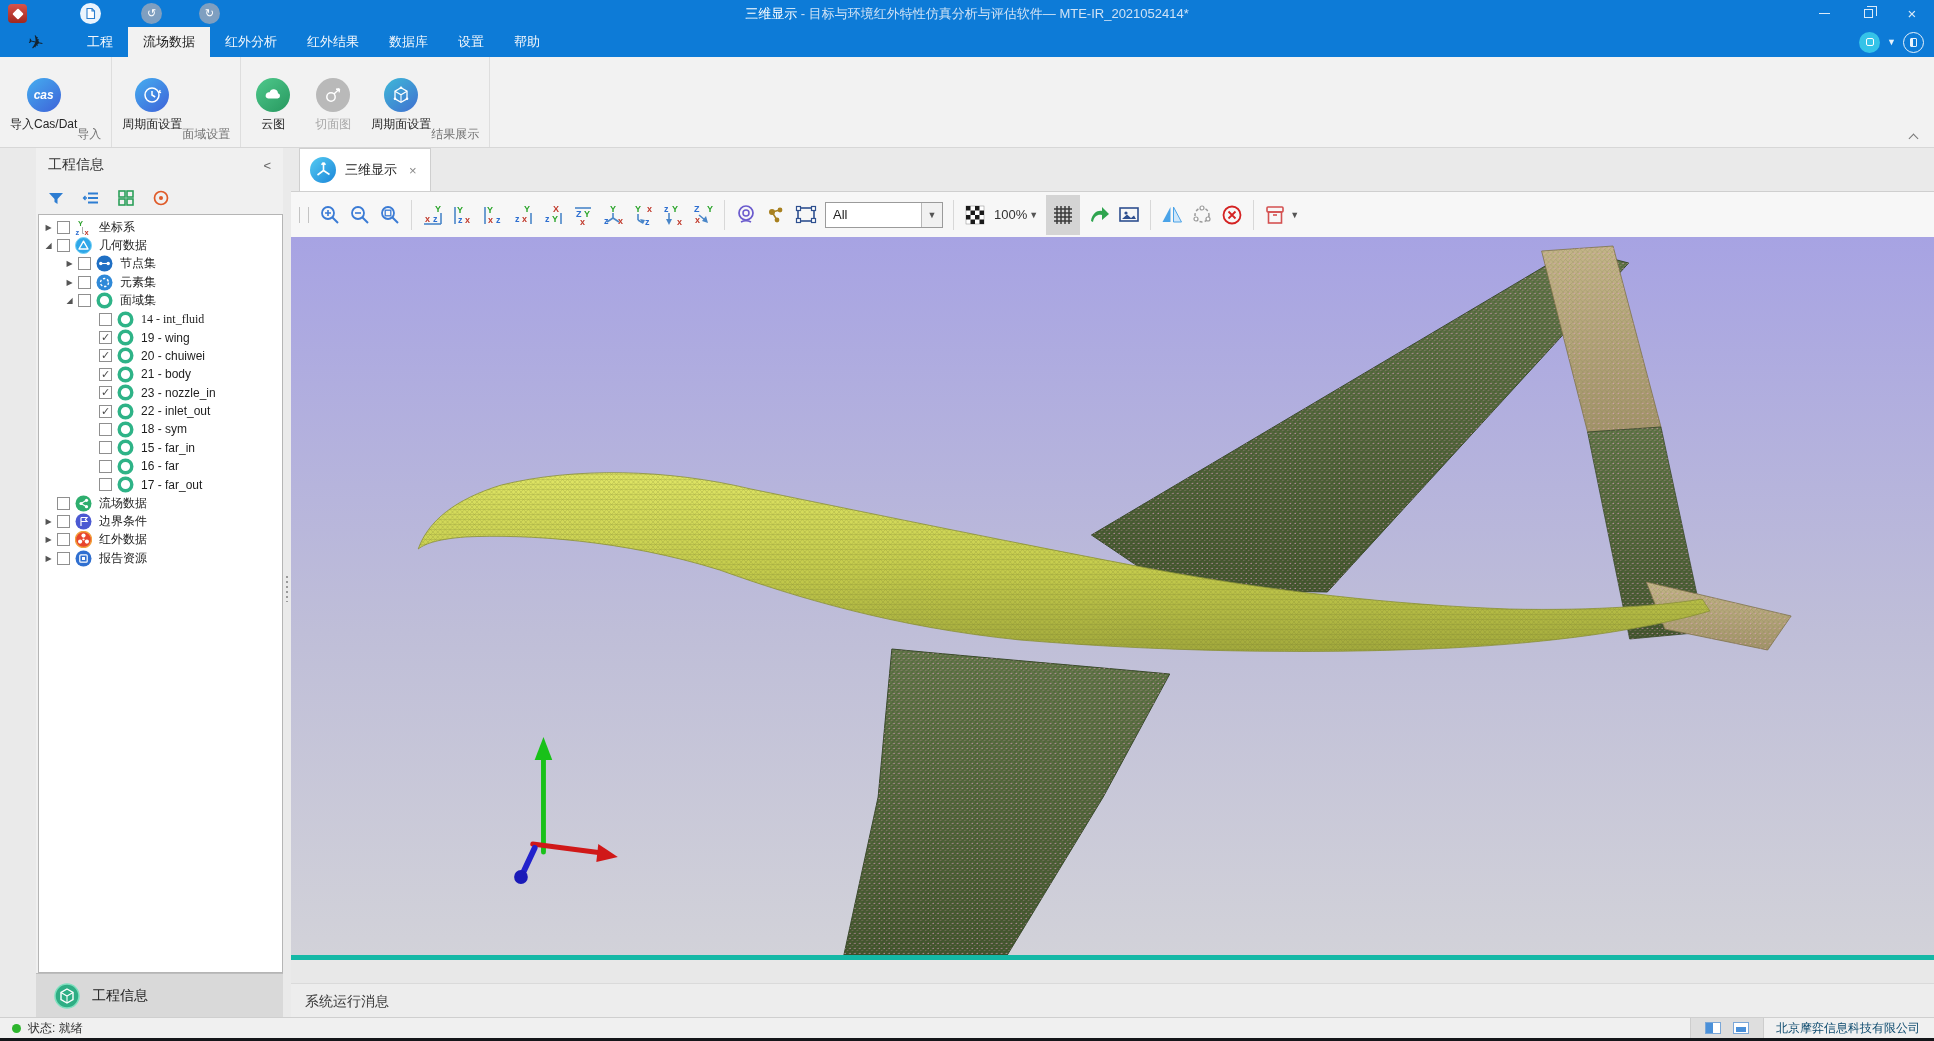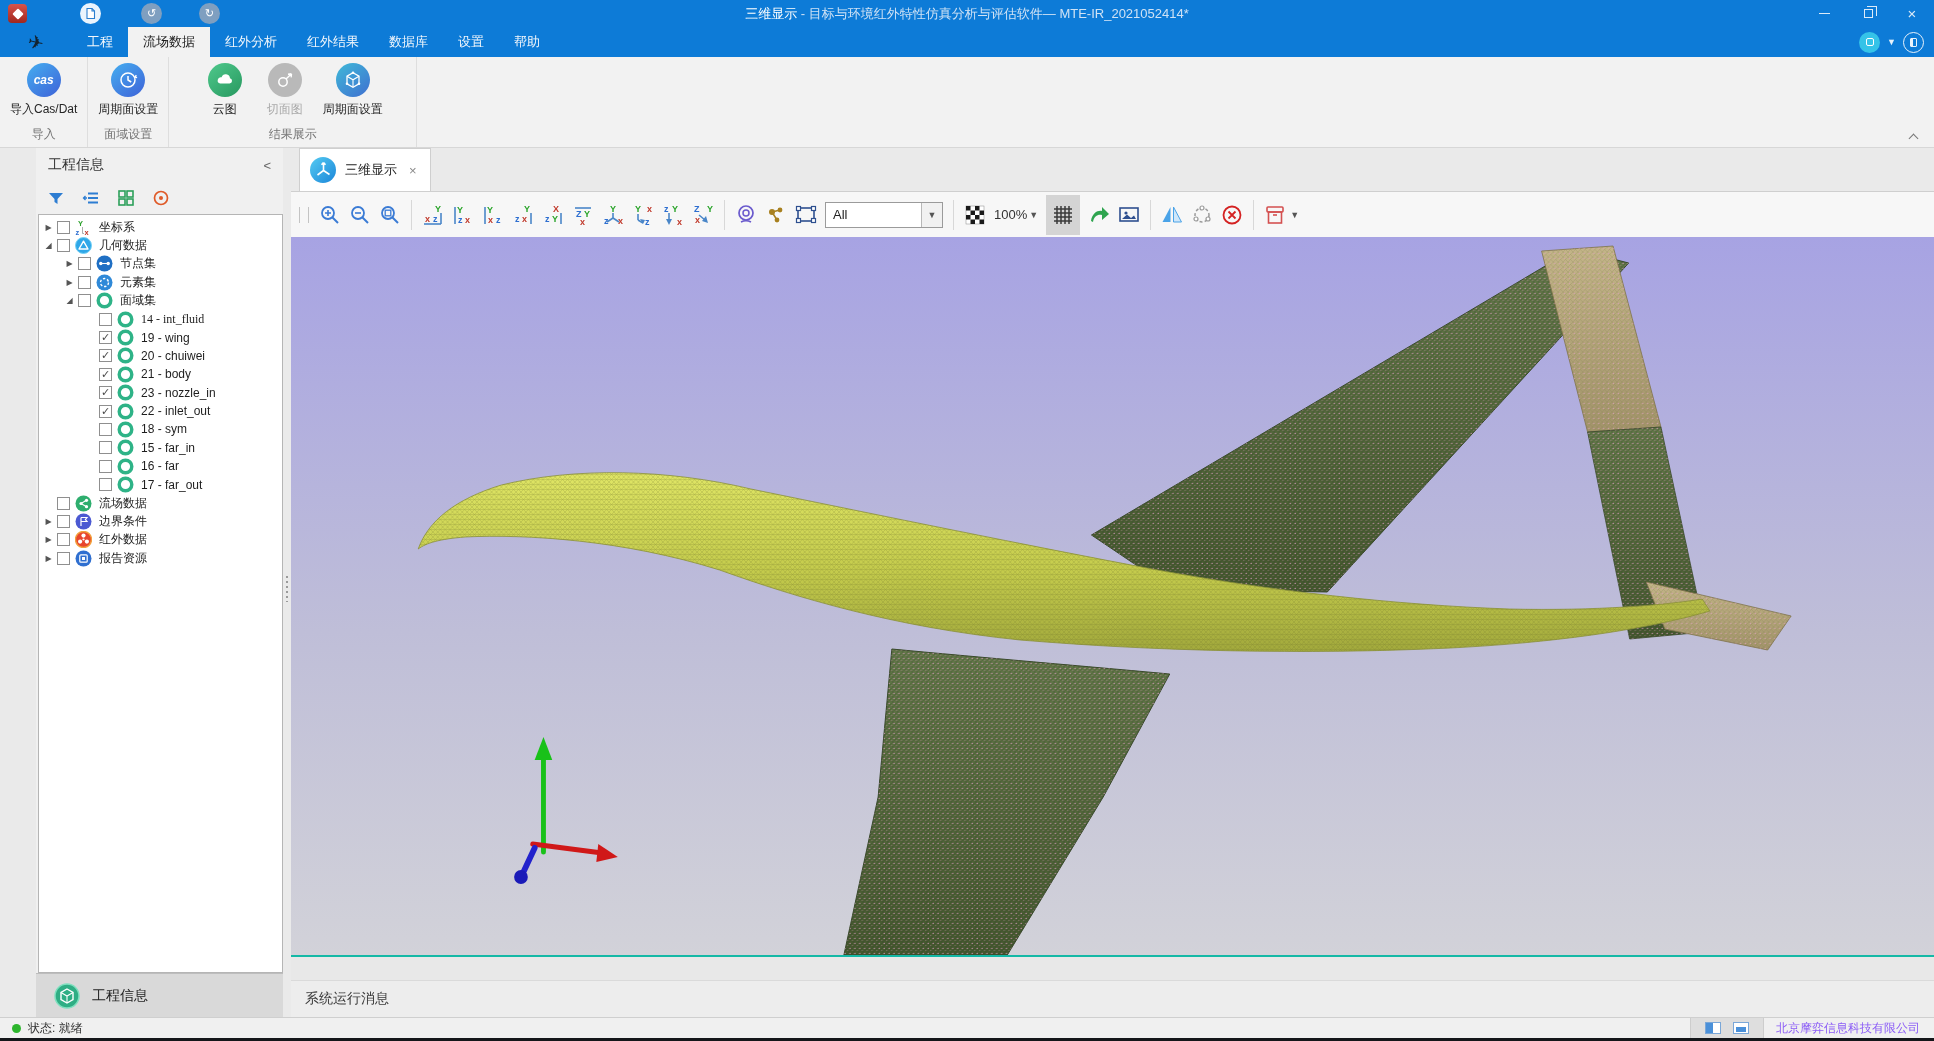--- a/index.html
+++ b/index.html
@@ -27,21 +27,21 @@
   .mitem{display:flex;align-items:center;padding:0 15px;font-size:13px;color:#f2f7fc;cursor:pointer;}
   .mitem.active{background:#f2f2f2;color:#1b1b1b;}
   .menuright{margin-left:auto;display:flex;align-items:center;gap:7px;padding-right:10px;}
   .mr-circ{width:21px;height:21px;border-radius:50%;background:#35c3e8;display:flex;align-items:center;justify-content:center;}
   .mr-circ i{width:8px;height:8px;border:1.5px solid #fff;border-radius:2px;display:block;}
   .mr-caret{color:#e8f2fb;font-size:9px;}
   .mr-style{width:21px;height:21px;border-radius:50%;border:1.5px solid #e8f2fb;display:flex;align-items:center;justify-content:center;}
   .mr-style i{width:7px;height:9px;border:1.2px solid #e8f2fb;border-radius:1px;display:block;background:linear-gradient(90deg,#e8f2fb 50%,transparent 50%);}
   
   .ribbon{height:91px;background:#f2f2f2;border-bottom:1px solid #d7d7d7;display:flex;position:relative;}
-  .rgroup{display:flex;flex-direction:column;align-items:center;padding:3px 10px 0;border-right:1px solid #dedede;}
+  .rgroup{display:flex;flex-direction:row;align-items:center;padding:3px 10px 0;border-right:1px solid #dedede;}
   .rbuttons{display:flex;gap:12px;}
   .rbtn{display:flex;flex-direction:column;align-items:center;cursor:pointer;min-width:52px;}
   .rcircle{width:34px;height:34px;border-radius:50%;margin-top:3px;display:flex;align-items:center;justify-content:center;color:#fff;}
   .rc-cas{background:linear-gradient(140deg,#45aef0,#3e62d8);font-style:italic;font-size:12px;font-weight:bold;}
   .rc-clock{background:linear-gradient(140deg,#45aef0,#3e62d8);}
   .rc-cloud{background:linear-gradient(140deg,#4fc98c,#27985f);}
   .rc-slice{background:#b9b9b9;}
   .rc-particle{background:linear-gradient(140deg,#3fb9d8,#3f6fd0);}
   .rlabel{font-size:12px;color:#262626;margin-top:4px;white-space:nowrap;}
   .rlabel.dis{color:#a9a9a9;}
@@ -79,31 +79,31 @@
   .sep{width:1px;height:30px;background:#d8d8d8;margin:0 6px;flex:none;}
   .grip{width:10px;height:16px;border-left:1px solid #c4c4c4;border-right:1px solid #c4c4c4;margin:0 6px 0 2px;flex:none;}
   .combo{width:118px;height:26px;background:#fff;border:1px solid #9b9b9b;display:flex;align-items:center;margin:0 4px;flex:none;cursor:pointer;}
   .combo .cval{flex:1;font-size:13px;color:#222;padding-left:7px;}
   .combo .cbtn{width:21px;height:24px;background:#f1f1f1;border-left:1px solid #b8b8b8;display:flex;align-items:center;justify-content:center;color:#555;font-size:9px;}
   .zoomlbl{font-size:13px;color:#333;margin:0 2px 0 4px;flex:none;cursor:pointer;}
   .zcaret{font-size:9px;color:#555;margin-right:4px;flex:none;}
   .meshactive{background:#d4d4d4;height:40px;width:34px;display:flex;align-items:center;justify-content:center;margin:0 4px;flex:none;cursor:pointer;}
   .viewport{flex:1;position:relative;overflow:hidden;}
   .viewport svg.scene{position:absolute;inset:0;width:100%;height:100%;display:block;}
-  .msgbar{height:62px;background:#ededed;border-top:2px solid #14b8a6;}
+  .msgbar{height:62px;background:#ededed;border-top:5px solid #14b8a6;}
   .msgtop{height:24px;background:#e8e8e8;border-bottom:1px solid #dadada;}
   .msglabel{font-size:14px;color:#3a3a3a;padding:9px 0 0 14px;}
   
   .statusbar{height:21px;background:#f0f0f0;border-top:1px solid #cfcfcf;display:flex;align-items:center;font-size:12px;color:#333;}
   .sdot{width:9px;height:9px;border-radius:50%;background:#2db52d;margin:0 7px 0 12px;flex:none;}
   .winicons{margin-left:auto;background:#dedede;border-left:1px solid #cdcdcd;border-right:1px solid #cdcdcd;height:100%;display:flex;align-items:center;gap:12px;padding:0 14px;}
   .lt1,.lt2{width:16px;height:12px;border:1px solid #7aa7d8;background:#fff;position:relative;}
   .lt1:before{content:"";position:absolute;left:0;top:0;width:7px;height:10px;background:#4a90d9;}
   .lt2:before{content:"";position:absolute;left:2px;bottom:1px;width:10px;height:5px;background:#4a90d9;}
-  .company{margin:0 14px 0 12px;font-size:12px;color:#8b5cf6;}
+  .company{margin:0 14px 0 12px;font-size:12px;color:#0c4a6e;}
   .darkstrip{height:3px;background:#14161a;}
   text.axl{font-weight:bold;font-family:"Liberation Sans",sans-serif;}
 </style>
 </head>
 <body>
 
 <div class="titlebar">
   <span class="appbtn">
       <i></i>
     </span>

